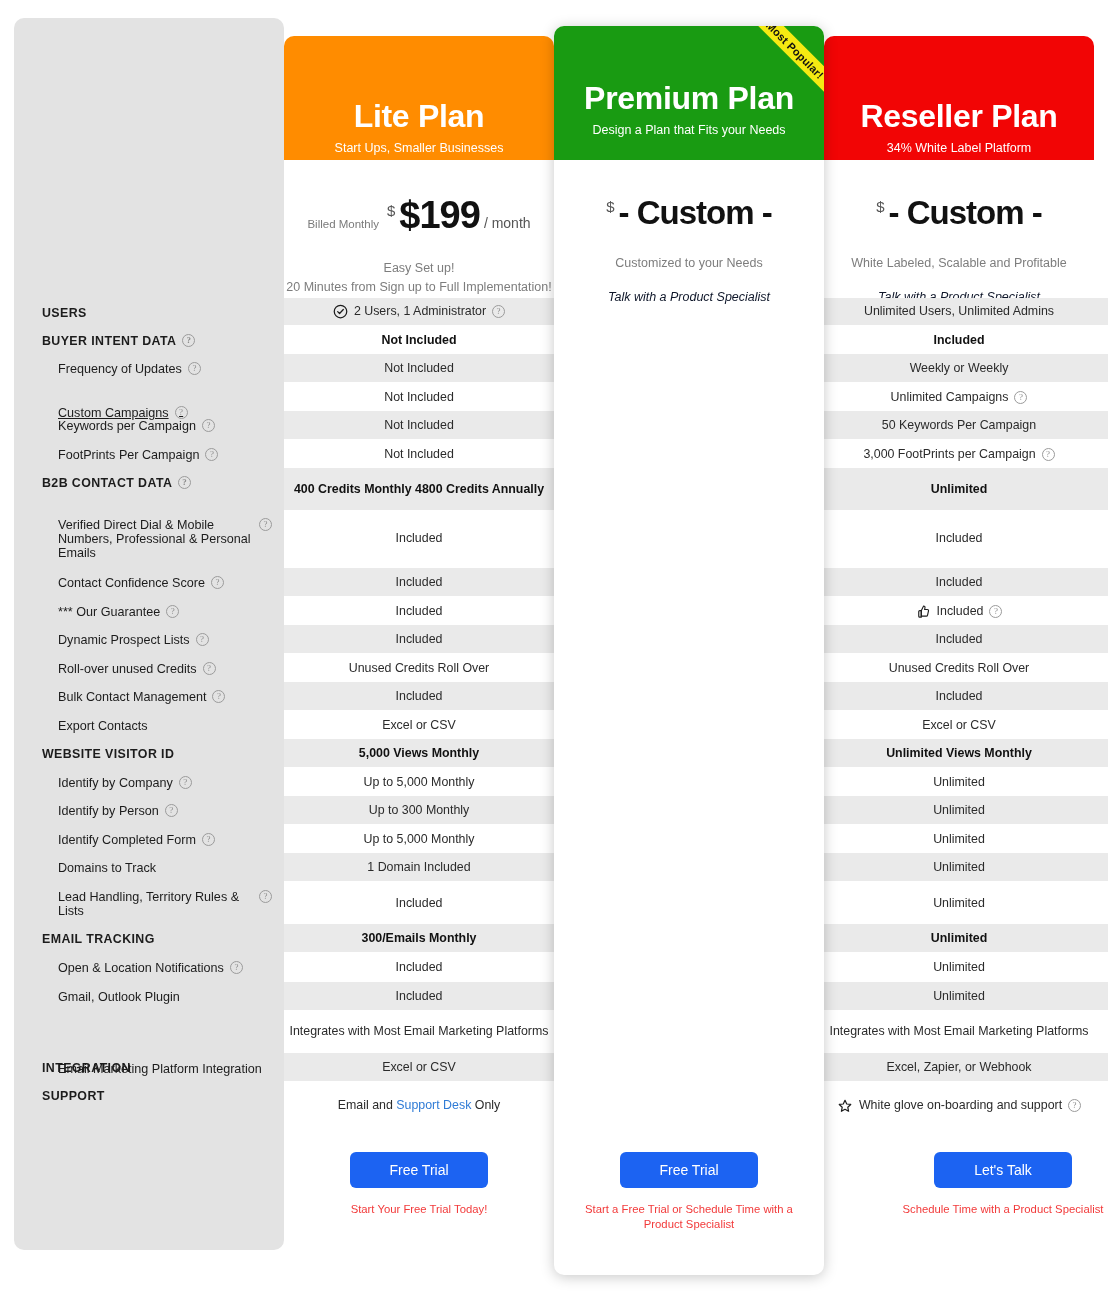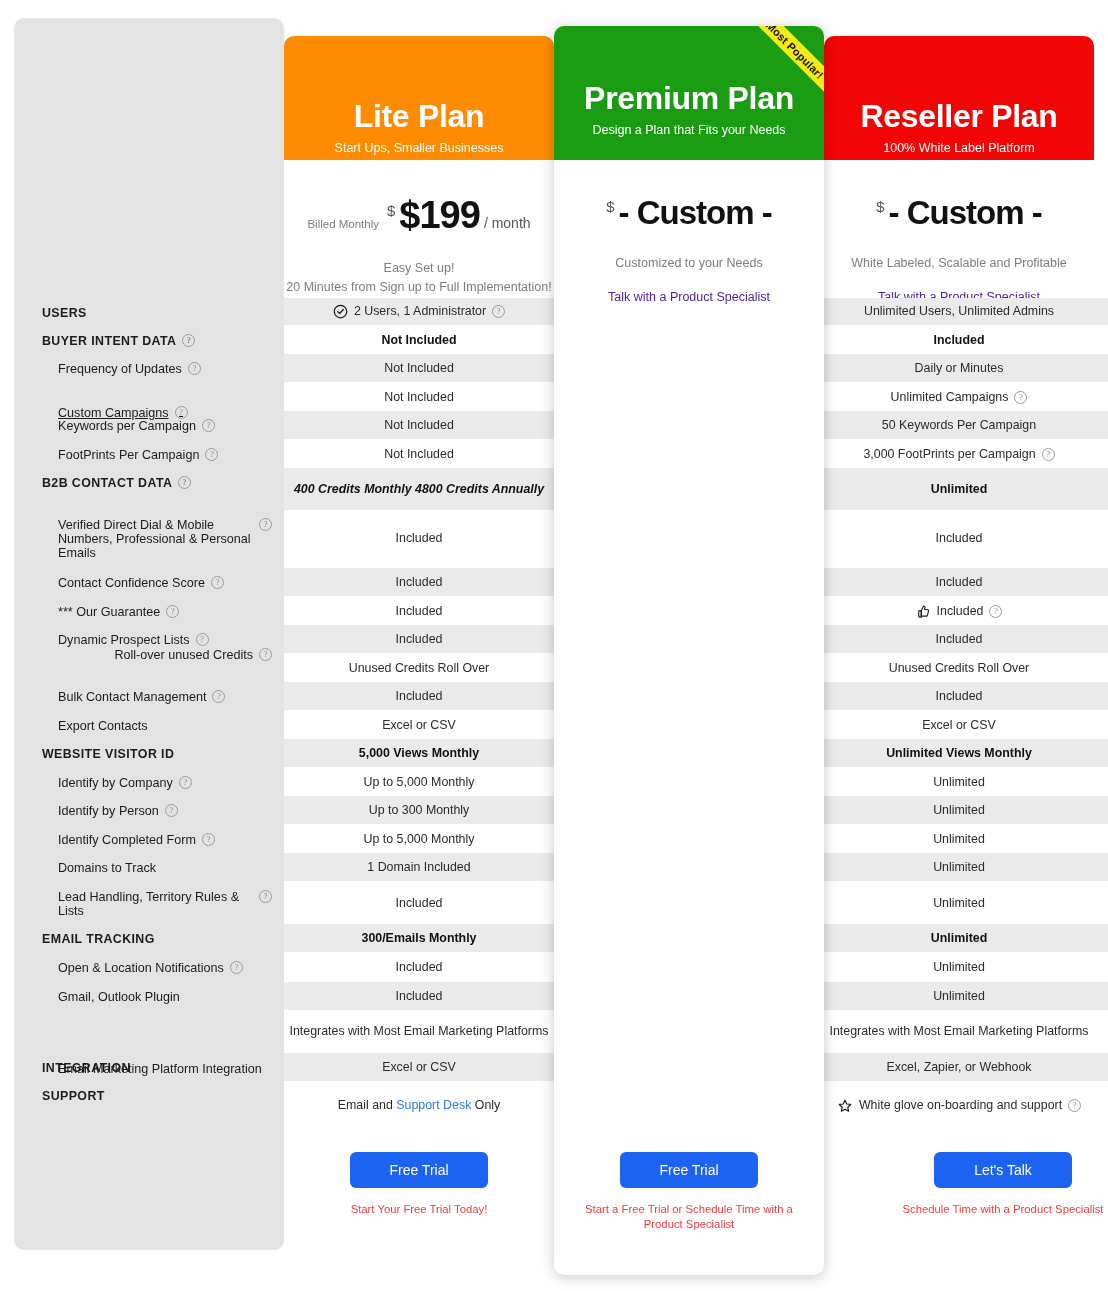--- a/index.html
+++ b/index.html
@@ -67,21 +67,21 @@
   .price-block { text-align: center; padding-top: 34px; height: 166px; }
   .card.premium .price-block { height: 156px; }
   .price-row { display: flex; align-items: baseline; justify-content: center; gap: 4px; }
   .billed { font-size: 11.5px; color: #7a7a7a; margin-right: 4px; }
   .dollar { font-size: 15px; color: #555; font-weight: normal; position: relative; top: -12px; }
   .amount { font-size: 38px; font-weight: bold; color: #111; letter-spacing: -1px; }
   .card.premium .amount, .card.resell .amount { font-size: 33px; }
   .permonth { font-size: 14px; color: #555; }
   .price-note1 { font-size: 12.5px; color: #7d7d7d; margin-top: 24px; }
   .price-note2 { font-size: 12.5px; color: #7d7d7d; margin-top: 5px; }
-  .price-note2.italic { color: #4c1d95; margin-top: 20px; }
+  .price-note2.italic { font-style: italic; color: #0f172a; margin-top: 20px; }
 
   
   .rows { position: absolute; left: 0; top: 0; width: 1108px; }
 
   .lbl {
     position: absolute; left: 42px; width: 230px;
     font-size: 12.6px; color: #1c1c1c;
     display: flex; align-items: flex-start; gap: 6px;
   }
   .lbl.section { font-weight: bold; font-size: 12.4px; letter-spacing: .4px; text-align: center; }
@@ -165,21 +165,21 @@
         <div class="price-note1">Customized to your Needs</div>
         <div class="price-note2 italic">Talk with a Product Specialist</div>
       </div>
     </div>
   </div>
 
   <div class="card resell">
     <div class="card-shell">
       <div class="card-head head-red">
         <div class="plan-title">Reseller Plan</div>
-        <div class="plan-sub">100% White Label Platform</div>
+        <div class="plan-sub">34% White Label Platform</div>
       </div>
       <div class="price-block">
         <div class="price-row">
           <span class="dollar">$</span>
           <span class="amount">- Custom -</span>
         </div>
         <div class="price-note1">White Labeled, Scalable and Profitable</div>
         <div class="price-note2 italic">Talk with a Product Specialist</div>
       </div>
     </div>
@@ -232,21 +232,21 @@
       <div class="cell c2" style="top: 354px; height: 28px;">
         <span class="ico">
           <svg width="15" height="15" viewBox="0 0 24 24" fill="none" stroke="#1c1c1c" stroke-width="1.9">
             <path d="M20.8 8.6c0 4.4-8.8 10.2-8.8 10.2S3.2 13 3.2 8.6A4.4 4.4 0 0 1 12 6.6a4.4 4.4 0 0 1 8.8 2z" stroke-linejoin="round"></path>
           </svg>
         </span>
         <span>Daily Updates</span>
         <span class="q">?</span>
       </div>
       <div class="cell c3" style="top: 354px; height: 28px;">
-        <span>Daily or Minutes</span>
+        <span>Weekly or Weekly</span>
       </div>
       <div class="stripe white" style="top: 383px; height: 28px;"></div>
       <div class="lbl indent" style="top: 406px; text-decoration: underline;">
         <span>Custom Campaigns</span>
         <span class="q">?</span>
       </div>
       <div class="cell c1" style="top: 383px; height: 28px;">
         <span>Not Included</span>
       </div>
       <div class="cell c2" style="top: 383px; height: 28px;">
@@ -285,21 +285,21 @@
       </div>
       <div class="cell c3" style="top: 440px; height: 28px;">
         <span>3,000 FootPrints per Campaign</span>
         <span class="q">?</span>
       </div>
       <div class="stripe" style="top: 468px; height: 42px;"></div>
       <div class="lbl section" style="top: 476px;">
         <span>B2B CONTACT DATA</span>
         <span class="q">?</span>
       </div>
-      <div class="cell c1 bold" style="top: 468px; height: 42px; font-style: italic;">
+      <div class="cell c1 bold" style="top: 468px; height: 42px;">
         <span>400 Credits Monthly   4800 Credits Annually</span>
       </div>
       <div class="cell c2 bold" style="top: 468px; height: 42px;">
         <span>Up to Unlimited</span>
       </div>
       <div class="cell c3 bold" style="top: 468px; height: 42px;">
         <span>Unlimited</span>
       </div>
       <div class="stripe white" style="top: 510px; height: 57px;"></div>
       <div class="lbl indent" style="top: 518px;">
@@ -364,21 +364,21 @@
       <div class="cell c1" style="top: 625px; height: 28px;">
         <span>Included</span>
       </div>
       <div class="cell c2" style="top: 625px; height: 28px;">
         <span>Included</span>
       </div>
       <div class="cell c3" style="top: 625px; height: 28px;">
         <span>Included</span>
       </div>
       <div class="stripe white" style="top: 654px; height: 28px;"></div>
-      <div class="lbl indent" style="top: 648px; justify-content: flex-end;">
+      <div class="lbl indent" style="top: 662px;">
         <span>Roll-over unused Credits</span>
         <span class="q">?</span>
       </div>
       <div class="cell c1" style="top: 654px; height: 28px;">
         <span>Unused Credits Roll Over</span>
       </div>
       <div class="cell c2" style="top: 654px; height: 28px;">
         <span>Unused Credits Roll Over</span>
       </div>
       <div class="cell c3" style="top: 654px; height: 28px;">

